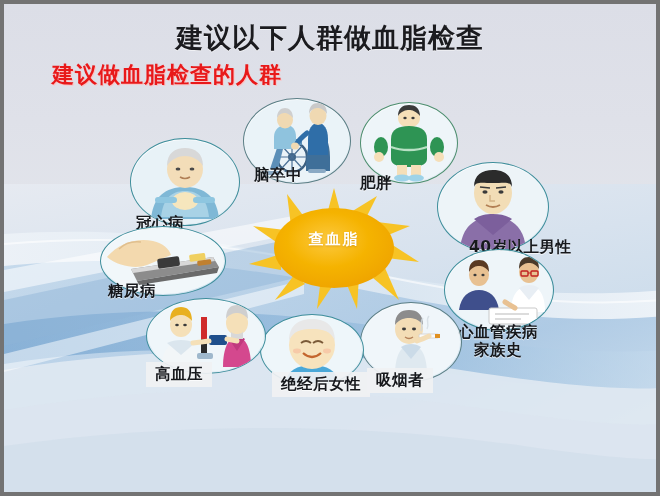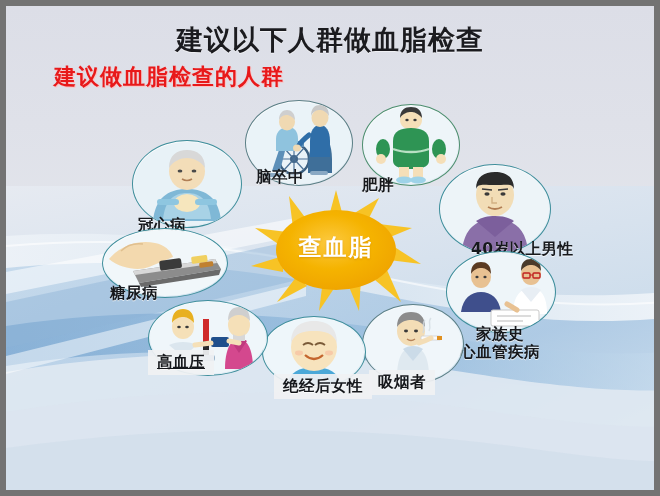--- a/index.html
+++ b/index.html
@@ -7,21 +7,21 @@
     padding: 0;
     background: #ffffff;
   }
   #slide {
     position: relative;
     width: 660px;
     height: 496px;
     overflow: hidden;
     font-family: "DejaVu Sans", "Liberation Sans", sans-serif;
     background: #dfe1ea;
-    border: 6px solid #737373;
+    border: 4px solid #737373;
     box-sizing: border-box;
   }
 
   
   .bg-top {
     position: absolute;
     left: 0; top: 0; right: 0; height: 260px;
     background: linear-gradient(180deg, #dcdee7 0%, #dfe1e9 45%, #e3e6ec 100%);
   }
   .bg-bottom {
@@ -66,21 +66,21 @@
     left: 243px;
     top: 182px;
     width: 174px;
     height: 124px;
   }
   .sun-label {
     position: absolute;
     left: 0; right: 0;
     top: 44px;
     text-align: center;
-    font-size: 23px;
+    font-size: 15px;
     font-weight: bold;
     color: #ffffff;
     letter-spacing: 2px;
     text-shadow: 0 1px 2px rgba(190,120,0,0.45);
     pointer-events: none;
   }
 
   
   .node { position: absolute; }
   .bubble {
@@ -295,22 +295,22 @@
         <rect x="76" y="21" width="7" height="5" rx="1" fill="none" stroke="#c02020" stroke-width="1.4"></rect>
         <rect x="86" y="21" width="7" height="5" rx="1" fill="none" stroke="#c02020" stroke-width="1.4"></rect>
         <line x1="83" y1="23" x2="86" y2="23" stroke="#c02020" stroke-width="1.2"></line>
         <rect x="44" y="58" width="48" height="16" rx="2" fill="#ffffff" stroke="#c9c9c9"></rect>
         <line x1="50" y1="64" x2="84" y2="64" stroke="#b9b9b9" stroke-width="1"></line>
         <line x1="50" y1="69" x2="76" y2="69" stroke="#b9b9b9" stroke-width="1"></line>
         <path d="M60,52 L70,58" stroke="#e8c192" stroke-width="5" stroke-linecap="round"></path>
       </svg>
     </div>
     <div class="node-label center" style="left:14px;top:74px;">
+      <div>心血管疾病</div>
       <div>家族史</div>
-      <div>心血管疾病</div>
     </div>
   </div>
 
   <div class="node" style="left:356px;top:298px;">
     <div class="bubble" style="width:100px;height:78px;">
       <svg width="100" height="78" viewBox="0 0 100 78">
         <ellipse cx="50" cy="39" rx="49" ry="38" fill="#f0f6fa"></ellipse>
         <path d="M34,72 C34,52 40,42 50,42 C60,42 66,52 66,72 Z" fill="#dfe9f0"></path>
         <path d="M40,44 L50,56 L60,44 C57,42 54,41 50,41 C46,41 43,42 40,44 Z" fill="#cbdbe8"></path>
         <ellipse cx="48" cy="26" rx="14" ry="15" fill="#f3ddb6"></ellipse>
@@ -362,21 +362,21 @@
         <path d="M79,20 C79,9 84,6 90,6 C96,6 101,9 101,20 C97,15 93,14 90,14 C87,14 82,15 79,20 Z" fill="#cfcfcf"></path>
         <path d="M84,32 C84,36 96,36 96,32 L96,40 L84,40 Z" fill="#d8d8d8"></path>
         <rect x="54" y="18" width="6" height="36" fill="#2a2a2a"></rect>
         <rect x="54" y="18" width="6" height="22" fill="#cf2a2a"></rect>
         <rect x="62" y="36" width="18" height="10" rx="2" fill="#1f4f8c"></rect>
         <path d="M46,44 L62,42" stroke="#f5e0b8" stroke-width="5" stroke-linecap="round"></path>
         <path d="M80,40 L90,42" stroke="#f5e0b8" stroke-width="5" stroke-linecap="round"></path>
         <rect x="50" y="54" width="16" height="6" rx="2" fill="#9fb8cc"></rect>
       </svg>
     </div>
-    <div class="node-label boxed" style="left:0px;top:50px;text-decoration:underline;">高血压</div>
+    <div class="node-label boxed" style="left:0px;top:64px;">高血压</div>
   </div>
 
   <div class="node" style="left:96px;top:222px;">
     <div class="bubble teal" style="width:124px;height:68px;">
       <svg width="124" height="68" viewBox="0 0 124 68">
         <ellipse cx="62" cy="34" rx="61" ry="33" fill="#f1f7fa"></ellipse>
         <path d="M6,30 C16,18 34,10 52,14 C62,16 68,22 70,28 L46,38 C36,42 18,40 6,30 Z" fill="#f3d9ae"></path>
         <path d="M18,22 C24,16 32,14 40,15" stroke="#e0bf8e" stroke-width="1.4" fill="none"></path>
         <path d="M30,42 L112,30 L118,40 L36,54 Z" fill="#8c8c8c"></path>
         <path d="M30,42 L112,30 L114,34 L32,46 Z" fill="#d8d8d8"></path>

